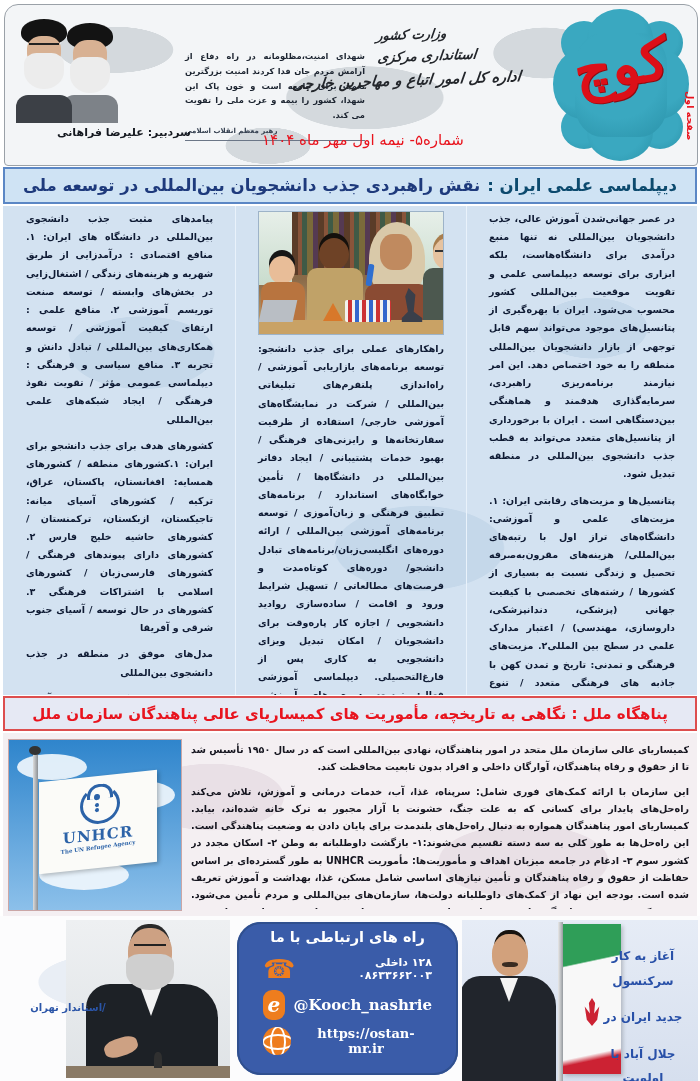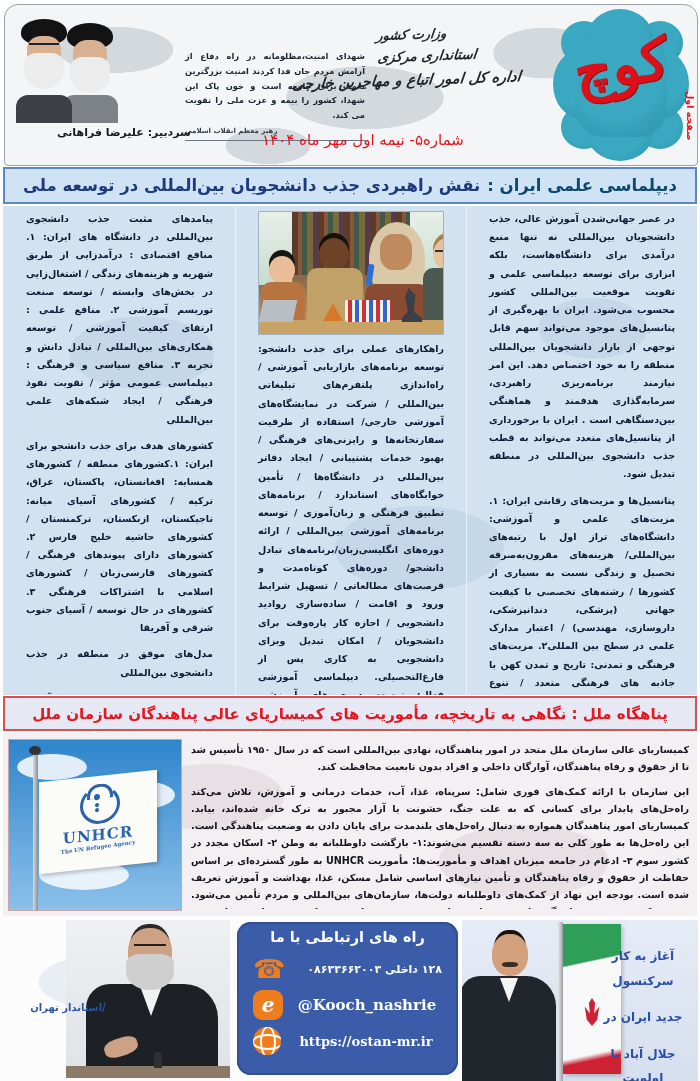--- a/index.html
+++ b/index.html
@@ -139,22 +139,22 @@
   .fl-man-shirt{position:absolute;left:74px;top:66px;width:22px;height:30px;background:#f2f2f2;clip-path:polygon(0 0,100% 0,50% 100%);}
   .fl-hand{position:absolute;left:38px;top:118px;width:34px;height:18px;background:#cda183;border-radius:40%;transform:rotate(-18deg);}
   .fl-desk{position:absolute;left:0;bottom:0;width:100%;height:12px;background:#8a7a66;}
   .fl-mic{position:absolute;left:88px;bottom:10px;width:8px;height:16px;background:#303030;border-radius:40% 40% 0 0;}
   .fl-title{position:absolute;left:2px;top:8px;width:140px;color:#e6131c;font-weight:bold;font-size:13px;text-align:center;line-height:1.9;}
   .fl-title p{margin:0;}
   .fl-title p:nth-child(1){transform:translateX(10px);}
   .fl-title p:nth-child(3){transform:translateX(-4px);}
   .fl-byline{position:absolute;left:12px;top:86px;width:112px;color:#2b55a8;font-weight:bold;font-size:10px;text-align:center;}
 
-  .contact-panel{position:absolute;left:237px;top:6px;width:221px;height:153px;background:#3a5ca9;border-radius:14px;
-                 box-shadow:inset 0 0 0 2px #30508f;box-sizing:border-box;padding:7px 16px 4px;}
+  .contact-panel{position:absolute;left:237px;top:6px;width:221px;height:153px;background:#3a5ca9;border-radius:24px;
+                 box-shadow:inset 0 0 0 2px #30508f;box-sizing:border-box;padding:7px 26px 4px;}
   .contact-title{text-align:center;color:#fff;font-weight:bold;font-size:14.5px;margin:0 0 6px;}
   .contact-row{display:flex;direction:ltr;align-items:center;gap:9px;height:36px;}
   .phone-glyph{font-size:26px;color:#ee7d1e;line-height:1;}
   .contact-text{flex:1;text-align:center;color:#fff;font-weight:bold;}
   .phone-text{font-size:11px;direction:rtl;text-align:right;}
   .eitaa{width:30px;height:30px;background:#ee7d1e;border-radius:9px;color:#fff;font-weight:bold;font-size:20px;
          display:flex;align-items:center;justify-content:center;font-style:italic;font-family:"DejaVu Serif",serif;}
   .latin{font-family:"DejaVu Serif",serif;direction:ltr;}
   .tg-text{font-size:15px;}
   .globe{position:relative;width:28px;height:28px;border-radius:50%;background:#ee7d1e;overflow:hidden;}

